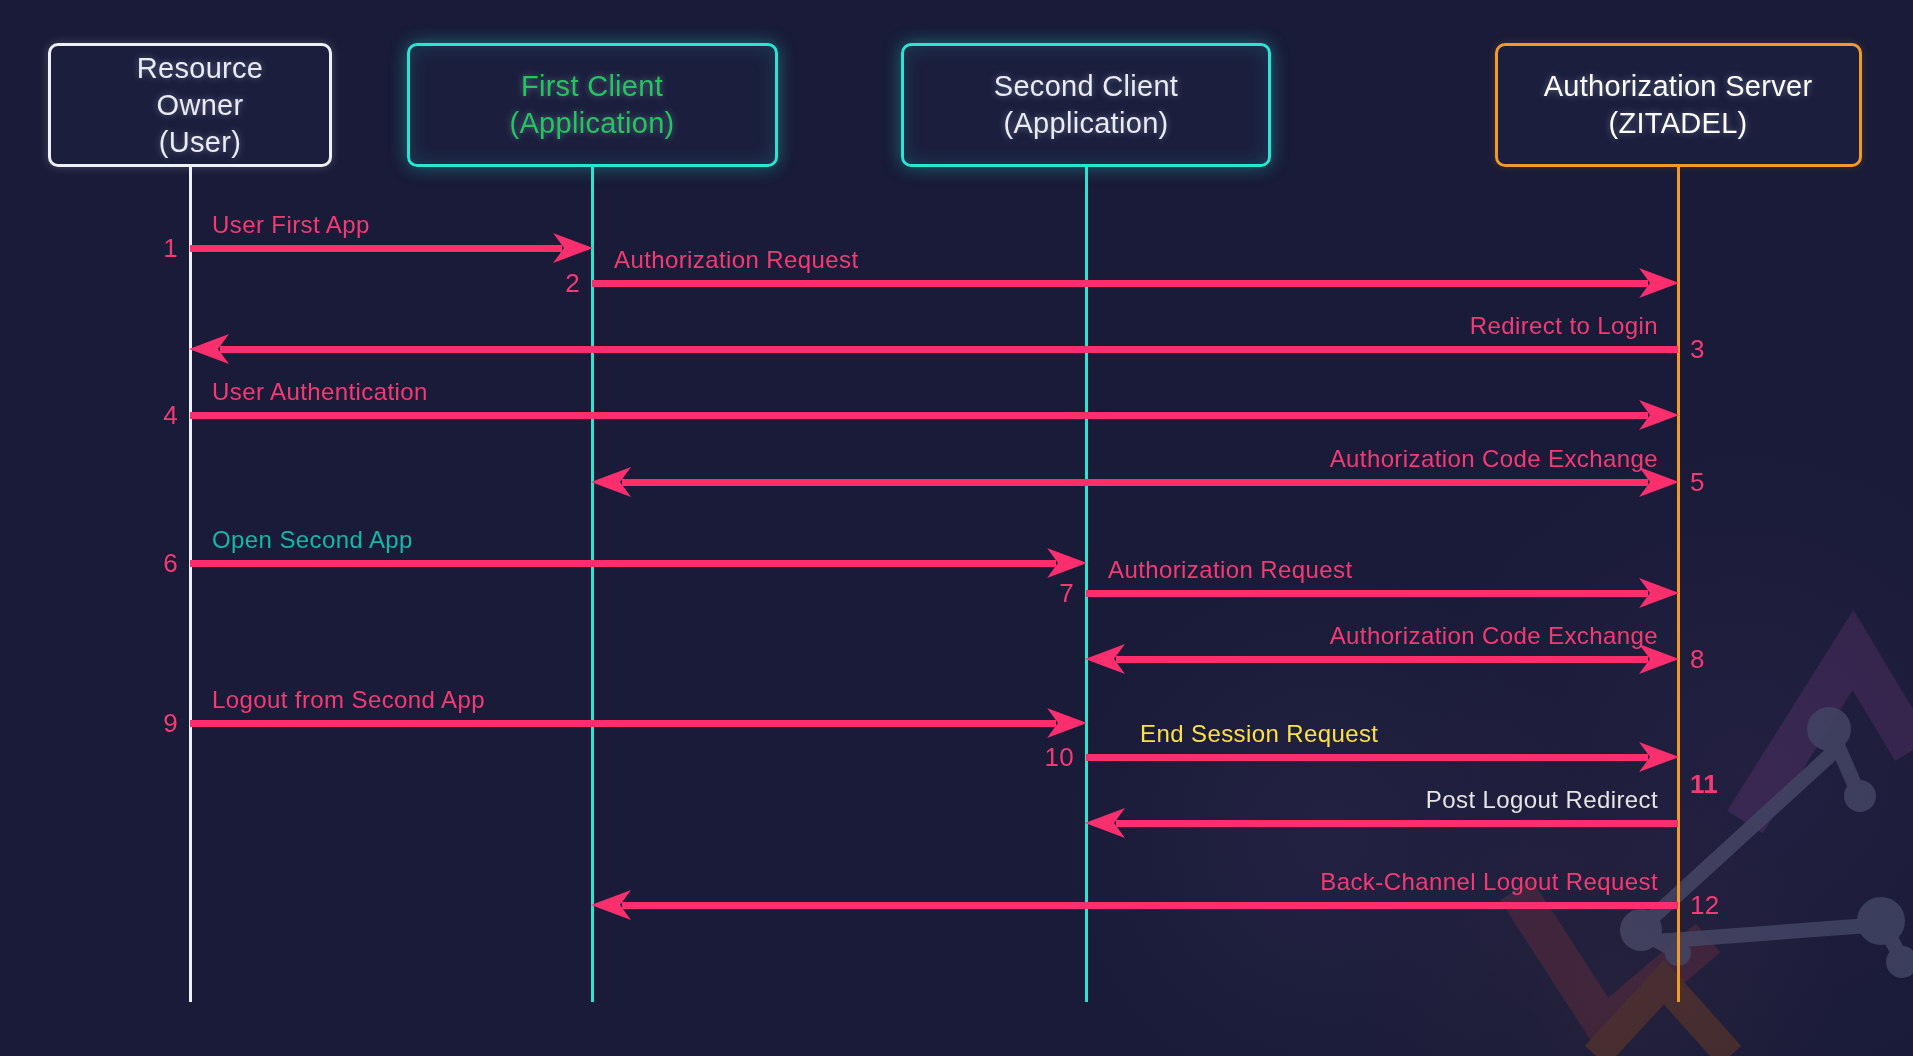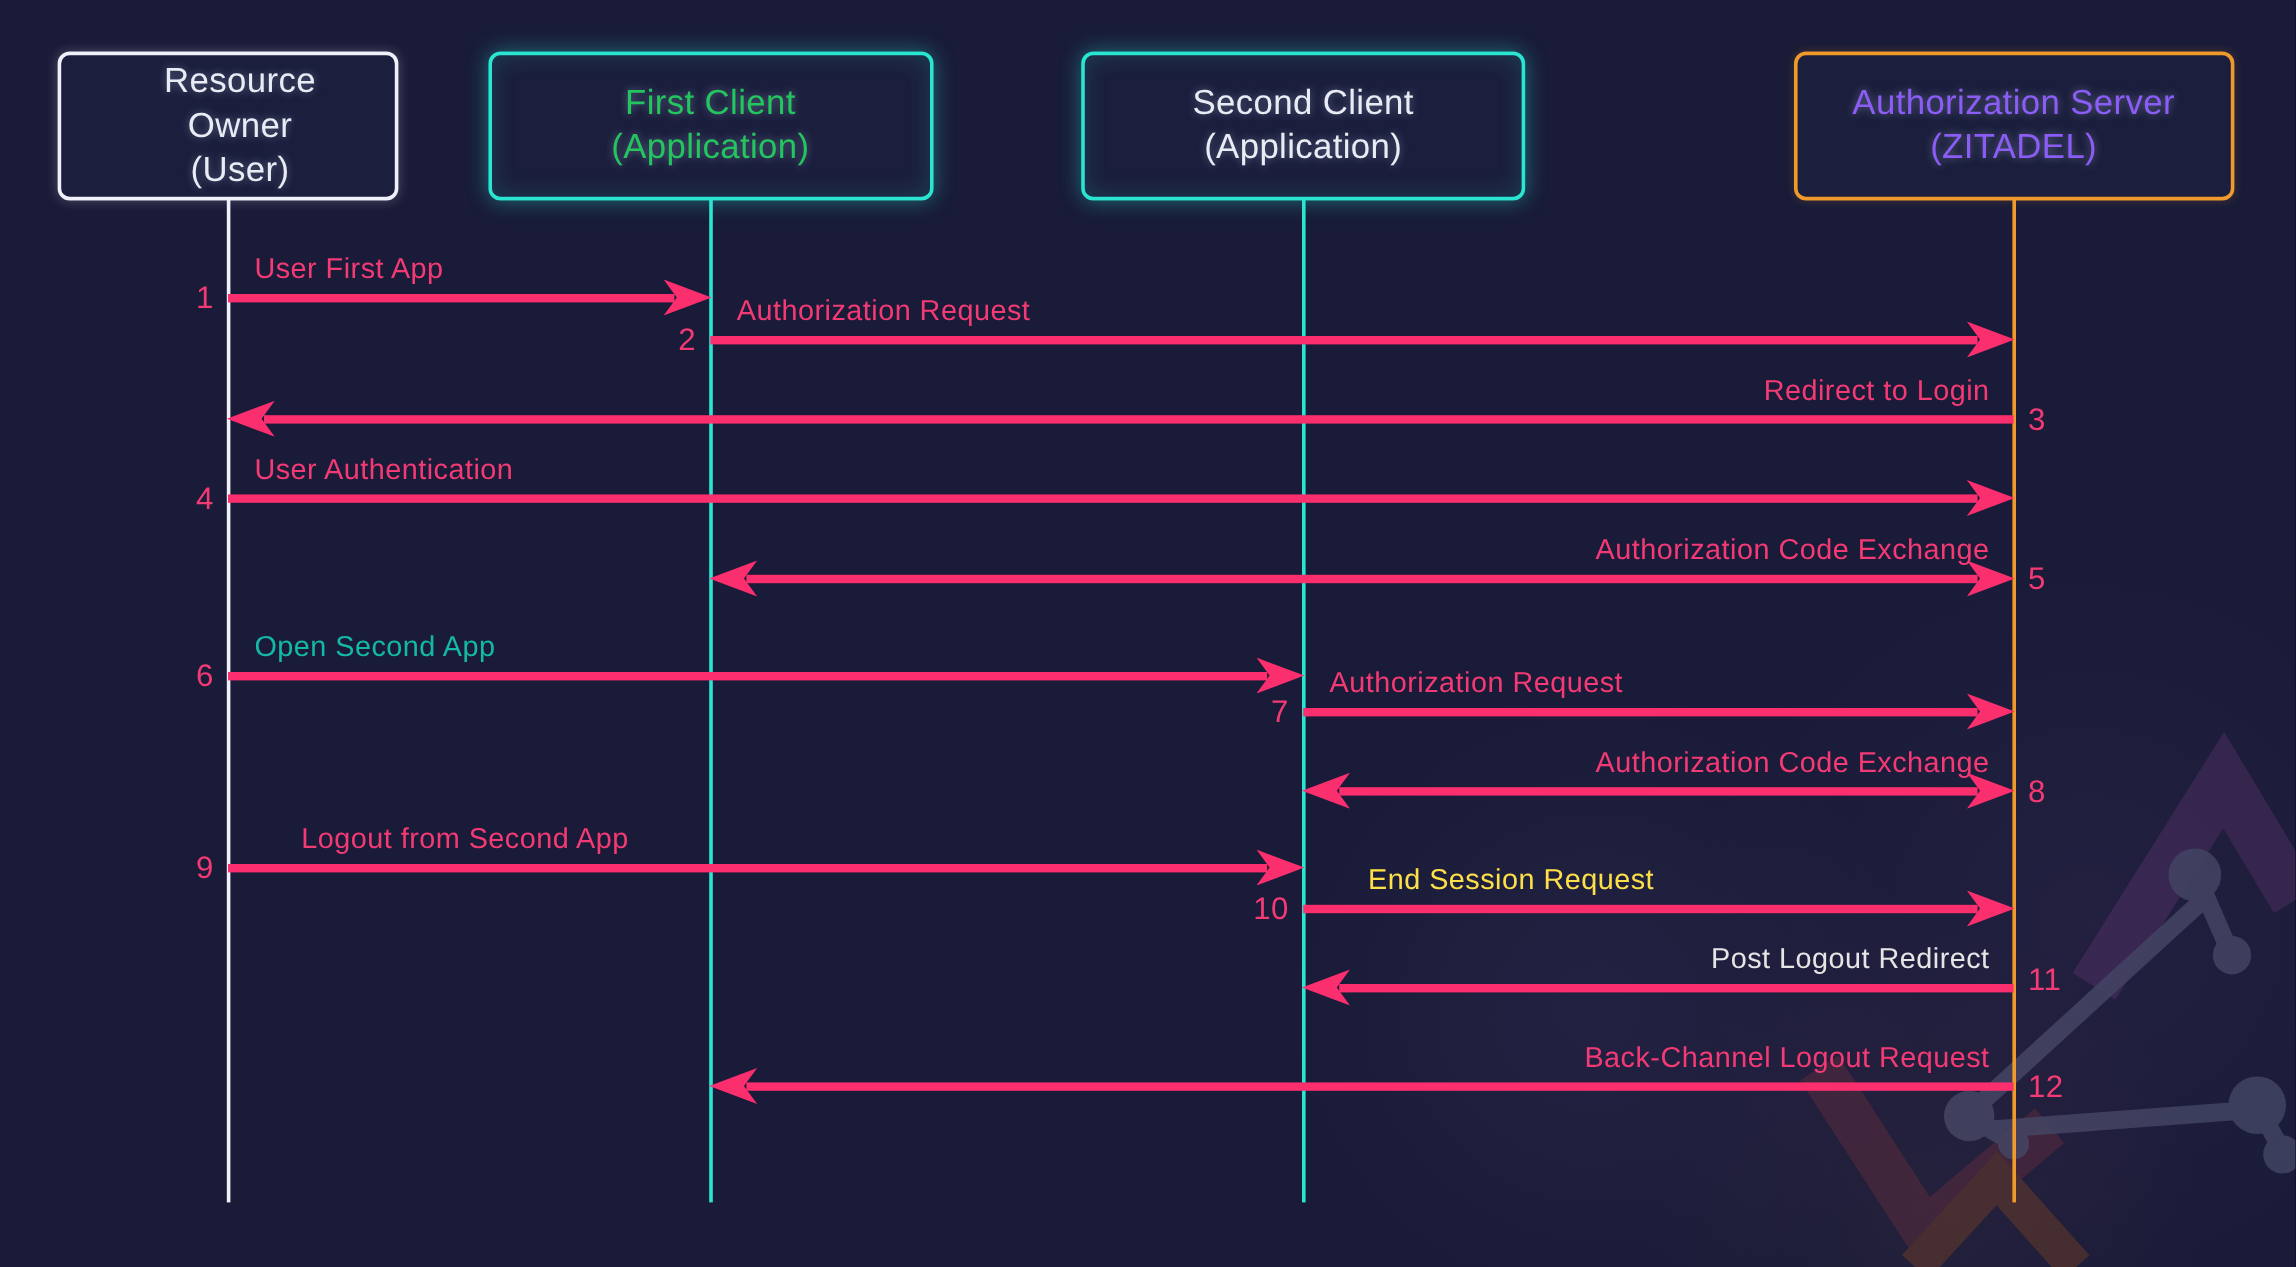--- a/index.html
+++ b/index.html
@@ -78,21 +78,21 @@
       <div class="actor-box glow-cyan" style="left: 406.5px; top: 43px; width: 371px; height: 124px; border-color: rgb(43, 229, 211); color: #22c55e;">
         <div class="actor-line">First Client</div>
         <div class="actor-line">(Application)</div>
       </div>
       <div class="lifeline" style="left: 590.5px; top: 165px; height: 837px; background: rgb(43, 229, 211);"></div>
       <div class="actor-box glow-cyan" style="left: 901px; top: 43px; width: 370px; height: 124px; border-color: rgb(43, 229, 211); color: rgb(233, 235, 245);">
         <div class="actor-line">Second Client</div>
         <div class="actor-line">(Application)</div>
       </div>
       <div class="lifeline" style="left: 1084.5px; top: 165px; height: 837px; background: rgb(43, 229, 211);"></div>
-      <div class="actor-box glow-orange" style="left: 1494.5px; top: 43px; width: 367px; height: 124px; border-color: rgb(240, 154, 44); color: #8b5cf6;">
+      <div class="actor-box glow-orange" style="left: 1494.5px; top: 43px; width: 367px; height: 124px; border-color: rgb(240, 154, 44); color: #ffffff;">
         <div class="actor-line">Authorization Server</div>
         <div class="actor-line">(ZITADEL)</div>
       </div>
       <div class="lifeline" style="left: 1676.5px; top: 165px; height: 837px; background: rgb(240, 154, 44);"></div>
     </div>
   <div id="messages-layer">
       <div>
         <div class="msg-line" style="left: 190px; top: 245px; width: 372px; background: rgb(251, 46, 110);"></div>
         <div class="msg-head" style="left: 553px; top: 233px;"><svg width="40" height="30" viewBox="0 0 40 30">
             <polygon points="40,15 0,0 11,15 0,30" fill="#fb2e6e"></polygon>
@@ -160,38 +160,38 @@
             <polygon points="40,15 0,0 11,15 0,30" fill="#fb2e6e"></polygon>
           </svg></div>
         <div class="msg-label" style="color: rgb(244, 58, 116); top: 621px; right: 255px; text-align: right;">Authorization Code Exchange</div>
         <div class="msg-number" style="color: rgb(244, 58, 116); top: 643px; left: 1690px;">8</div>
       </div>
       <div>
         <div class="msg-line" style="left: 190px; top: 720px; width: 866px; background: rgb(251, 46, 110);"></div>
         <div class="msg-head" style="left: 1047px; top: 708px;"><svg width="40" height="30" viewBox="0 0 40 30">
             <polygon points="40,15 0,0 11,15 0,30" fill="#fb2e6e"></polygon>
           </svg></div>
-        <div class="msg-label" style="color: rgb(244, 58, 116); top: 685px; left: 212px; margin-left: 39px;">Logout from Second App</div>
+        <div class="msg-label" style="color: rgb(244, 58, 116); top: 685px; left: 212px;">Logout from Second App</div>
         <div class="msg-number" style="color: rgb(244, 58, 116); top: 707px; right: 1735px;">9</div>
       </div>
       <div>
         <div class="msg-line" style="left: 1086px; top: 754px; width: 562px; background: rgb(251, 46, 110);"></div>
         <div class="msg-head" style="left: 1639px; top: 742px;"><svg width="40" height="30" viewBox="0 0 40 30">
             <polygon points="40,15 0,0 11,15 0,30" fill="#fb2e6e"></polygon>
           </svg></div>
         <div class="msg-label" style="color: #fde047; top: 719px; left: 1140px;">End Session Request</div>
         <div class="msg-number" style="color: rgb(244, 58, 116); top: 741px; right: 839px;">10</div>
       </div>
       <div>
         <div class="msg-line" style="left: 1116px; top: 820px; width: 562px; background: rgb(251, 46, 110);"></div>
         <div class="msg-head" style="left: 1085px; top: 808px;"><svg width="40" height="30" viewBox="0 0 40 30">
             <polygon points="0,15 40,0 29,15 40,30" fill="#fb2e6e"></polygon>
           </svg></div>
         <div class="msg-label" style="color: #e5e5e5; top: 785px; right: 255px; text-align: right;">Post Logout Redirect</div>
-        <div class="msg-number" style="color: rgb(244, 58, 116); top: 800px; left: 1690px;">11</div>
+        <div class="msg-number" style="color: rgb(244, 58, 116); top: 768px; left: 1690px; font-weight: bold;">11</div>
       </div>
       <div>
         <div class="msg-line" style="left: 622px; top: 902px; width: 1056px; background: rgb(251, 46, 110);"></div>
         <div class="msg-head" style="left: 591px; top: 890px;"><svg width="40" height="30" viewBox="0 0 40 30">
             <polygon points="0,15 40,0 29,15 40,30" fill="#fb2e6e"></polygon>
           </svg></div>
         <div class="msg-label" style="color: rgb(244, 58, 116); top: 867px; right: 255px; text-align: right;">Back-Channel Logout Request</div>
         <div class="msg-number" style="color: rgb(244, 58, 116); top: 889px; left: 1690px;">12</div>
       </div>
     </div>

